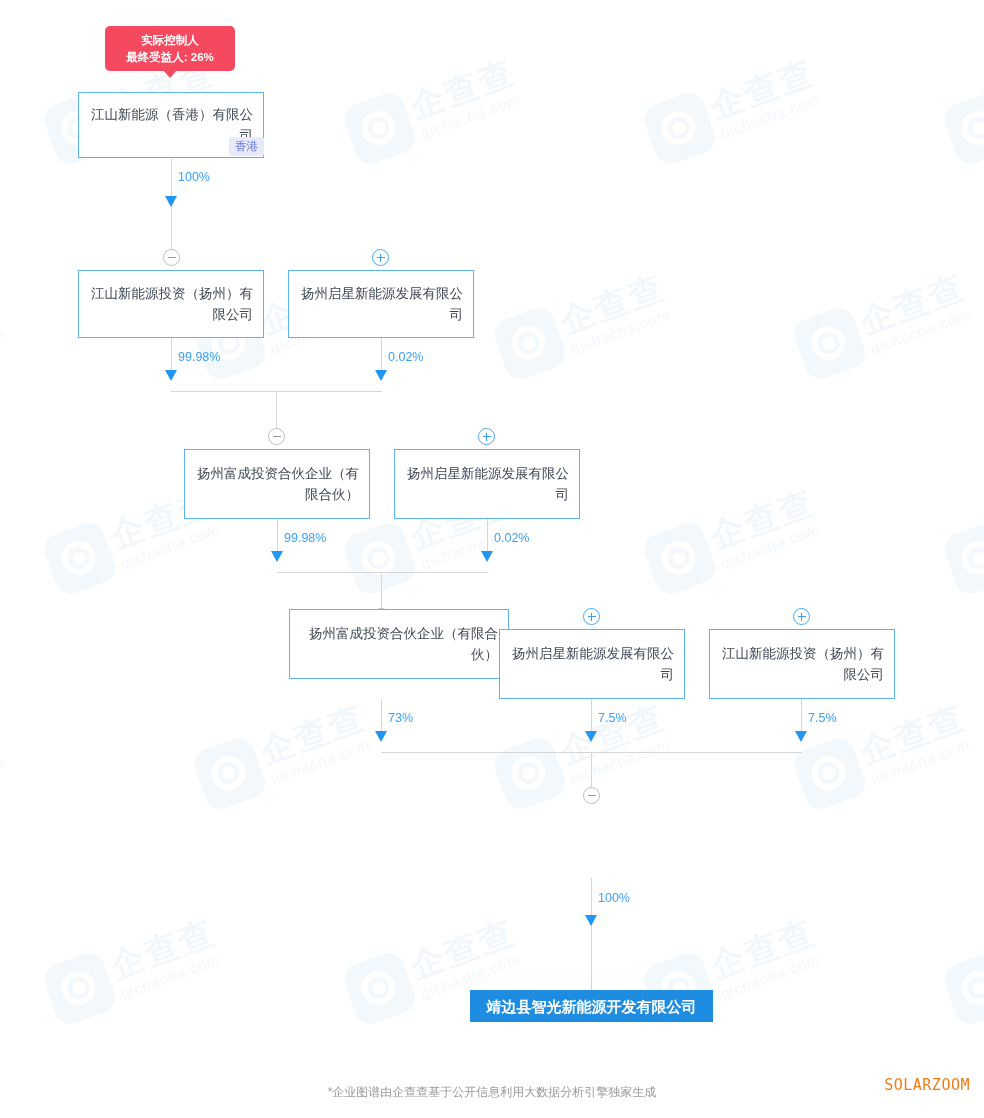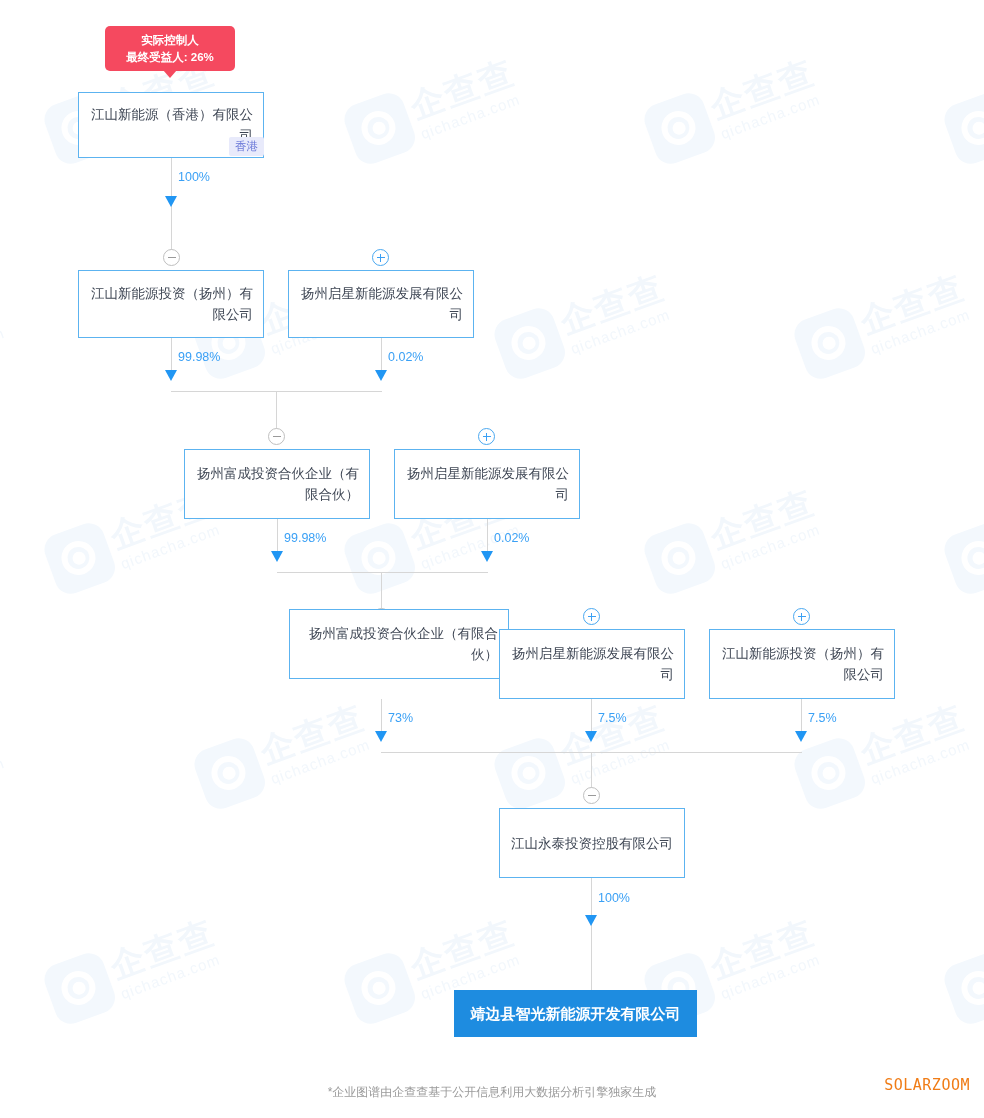--- a/index.html
+++ b/index.html
@@ -455,28 +455,25 @@
   <div class="vline" style="left:801px; top:699px; height:41px;"></div>
   <div class="arrow" style="left:795px; top:731px;"></div>
   <div class="pct" style="left:808px; top:711px;">7.5%</div>
 
   <div class="hline" style="left:381px; top:752px; width:421px;"></div>
   <div class="vline" style="left:591px; top:752px; height:36px;"></div>
 
   <div class="toggle minus" style="left:583px; top:787px;">
     <span class="bar-h"></span>
   </div>
-  <div class="node" style="left:499px; top:808px; width:186px; height:70px;">
-    <span class="node-label">江山永泰投资控股有限公司</span>
-  </div>
 
   <div class="vline" style="left:591px; top:878px; height:112px;"></div>
   <div class="arrow" style="left:585px; top:915px;"></div>
   <div class="pct" style="left:598px; top:891px;">100%</div>
 
-  <div class="node target" style="left:454px; top:990px; width:243px; height:47px;">
+  <div class="node target" style="left:470px; top:990px; width:243px; height:32px;">
     <span class="node-label">靖边县智光新能源开发有限公司</span>
   </div>
 
 </div>
 
 <div id="footer-note">*企业图谱由企查查基于公开信息利用大数据分析引擎独家生成</div>
 <div id="brand-logo">SOLARZOOM</div>
 
 </body></html>

